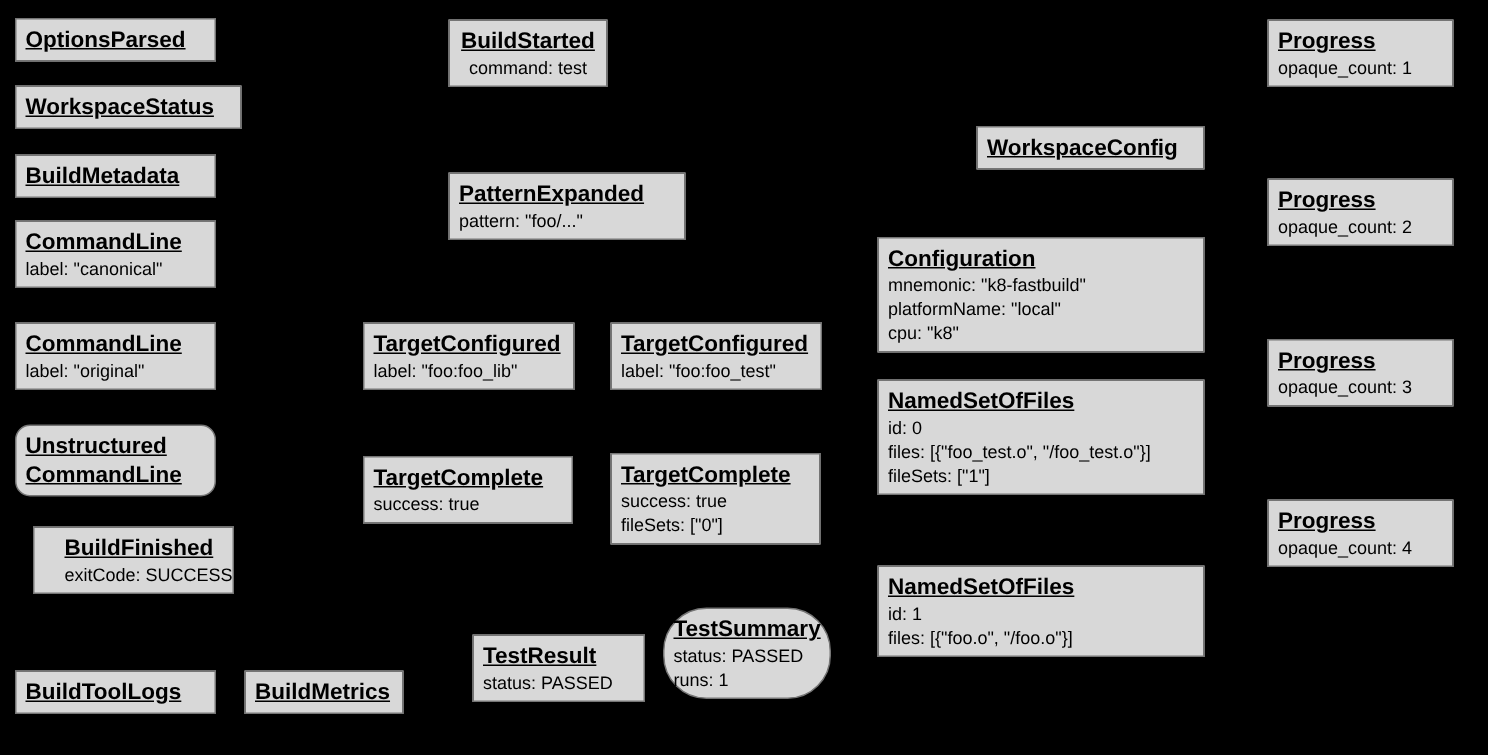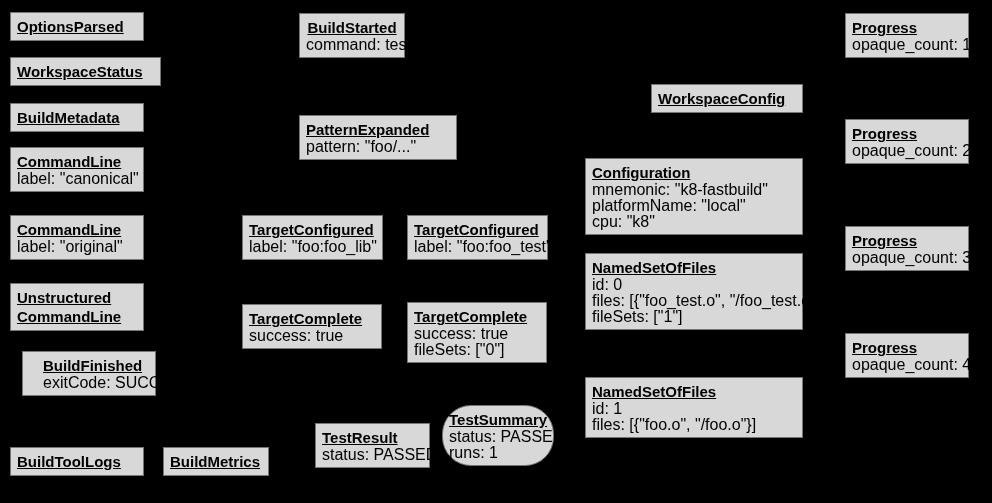--- a/index.html
+++ b/index.html
@@ -24,21 +24,21 @@
     padding: 4px 6px;
   }
   .box .title {
     font-size: 15px;
     font-weight: bold;
     text-decoration: underline;
     line-height: 19px;
     white-space: pre-line;
   }
   .box .field {
-    font-size: 16px;
+    font-size: 12px;
     line-height: 16px;
     white-space: nowrap;
   }
 </style>
 </head>
 <body>
 
 <div id="stage">
 
   <div class="box" style="left:10px; top:12px; width:134px;">
@@ -56,21 +56,21 @@
   <div class="box" style="left:10px; top:147px; width:134px;">
     <div class="title">CommandLine</div>
     <div class="field">label: "canonical"</div>
   </div>
 
   <div class="box" style="left:10px; top:215px; width:134px;">
     <div class="title">CommandLine</div>
     <div class="field">label: "original"</div>
   </div>
 
-  <div class="box" style="left:10px; top:283px; width:134px;">
+  <div class="box" style="left:10px; top:283px; width:134px;border-radius:10px;">
     <div class="title">Unstructured
 CommandLine</div>
   </div>
 
   <div class="box" style="left:22px; top:351px; width:134px;padding-left:20px;">
     <div class="title">BuildFinished</div>
     <div class="field">exitCode: SUCCESS</div>
   </div>
 
   <div class="box" style="left:10px; top:447px; width:134px;">

